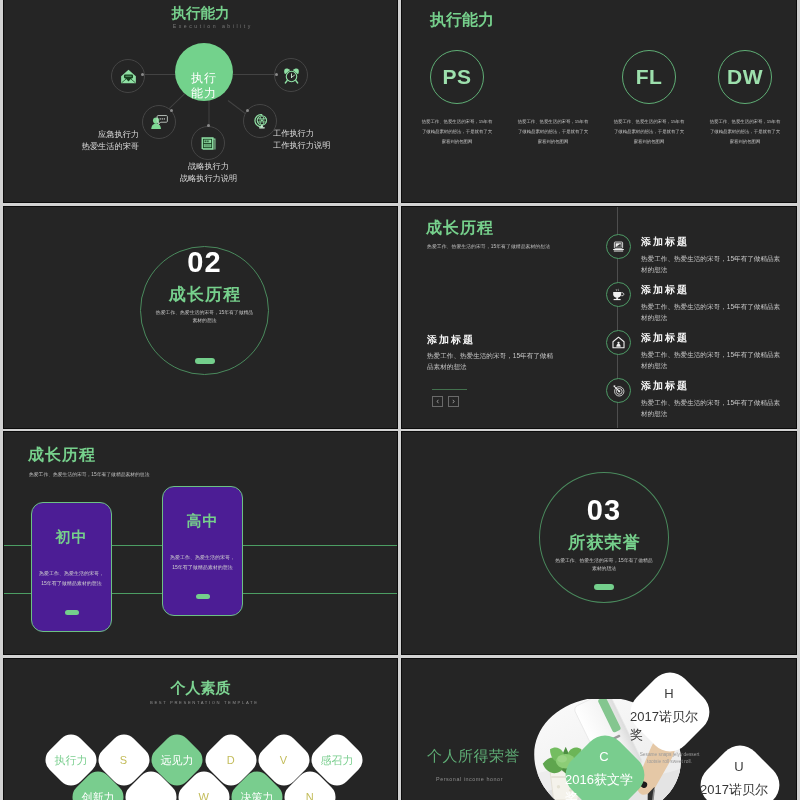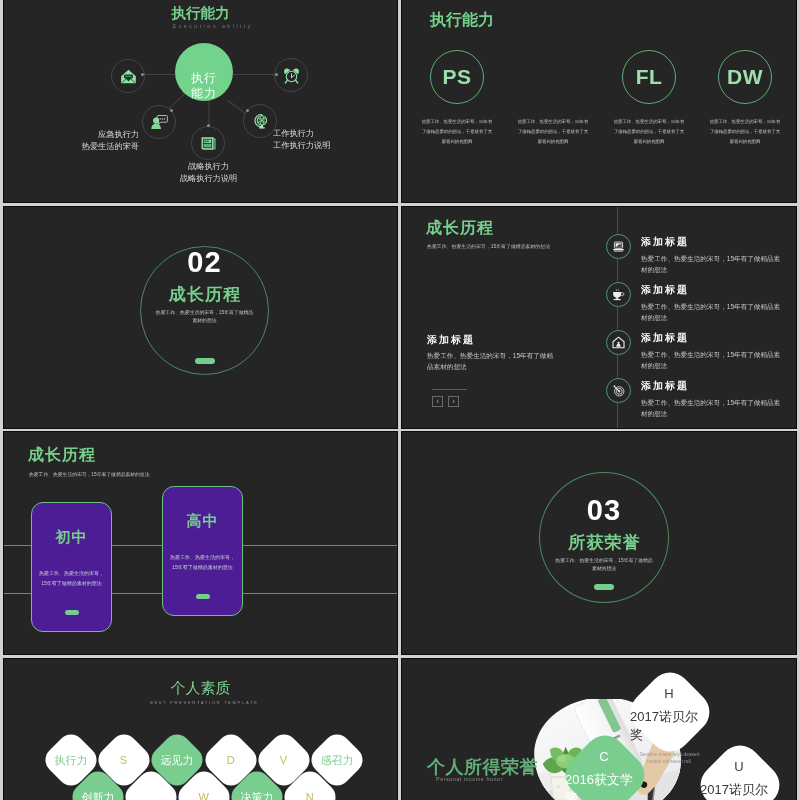--- a/index.html
+++ b/index.html
@@ -54,28 +54,28 @@
 
 .s5-title{left:24px;top:13px;color:#76d08c;font-size:16px;font-weight:bold;letter-spacing:1px}
 .s5-sub{left:25px;top:39px;color:#c4c4c4;font-size:4.8px}
 .s5-line{position:absolute;left:0;width:393px;height:1.2px;background:#4c9e63;z-index:1}
 .card{position:absolute;width:81px;height:130px;border:1px solid #6cc183;border-radius:12px;background:#4c1d95;z-index:2;
   display:flex;flex-direction:column;align-items:center}
 .card-h{color:#76d08c;font-size:15px;font-weight:bold;letter-spacing:1px;margin-top:25px}
 .card-p{color:#d0d0d0;font-size:5px;line-height:9.5px;text-align:center;width:66px;margin-top:22px}
 .card-pill{width:14px;height:5px;border-radius:3px;background:#74cf8c;margin-top:22px}
 
-.s7-title{left:0;top:20px;width:100%;text-align:center;color:#7dd492;font-size:15px;font-weight:normal;letter-spacing:0px}
+.s7-title{left:0;top:20px;width:100%;text-align:center;color:#7dd492;font-size:15px;font-weight:bold;letter-spacing:0px}
 .s7-sub{left:3px;top:41px;width:100%;text-align:center;color:#8e8e8e;font-size:4.2px;letter-spacing:1.6px;text-indent:1.6px}
 .dia{position:absolute;width:44px;height:44px;border-radius:13.5px;transform:rotate(45deg);display:flex;align-items:center;justify-content:center}
 .dia span{transform:rotate(-45deg);font-size:11px;white-space:nowrap;line-height:1}
 .dia-w{background:#fff}
 .dia-g{background:#79cd8e}
 
-.s8-title{left:25px;top:96px;color:#5fae76;font-size:18px;letter-spacing:0.5px;font-weight:700}
+.s8-title{left:25px;top:88px;color:#5fae76;font-size:15px;letter-spacing:0.5px;font-weight:400}
 .s8-sub{left:34px;top:117px;color:#8d8d8d;font-size:5.4px;letter-spacing:0.55px}
 .blobwrap{position:absolute;}
 .blobshape{position:absolute;left:50%;top:50%;width:68px;height:68px;margin-left:-34px;margin-top:-34px;
   background:#fff;border-radius:21px;transform:rotate(45deg);}
 .blobshape.g{background:#79cd8e;}
 .blob{position:absolute;left:0;top:0;width:100%;height:100%;display:flex;flex-direction:column;align-items:center;z-index:2}
 .blob-l{font-size:13px;color:#3c3c3c;letter-spacing:1px;font-weight:400}
 .blob-t{font-size:13px;color:#383838;}
 .blob-d{font-size:4.8px;color:#9a9a9a;text-align:center;line-height:7px;width:68px}
 

